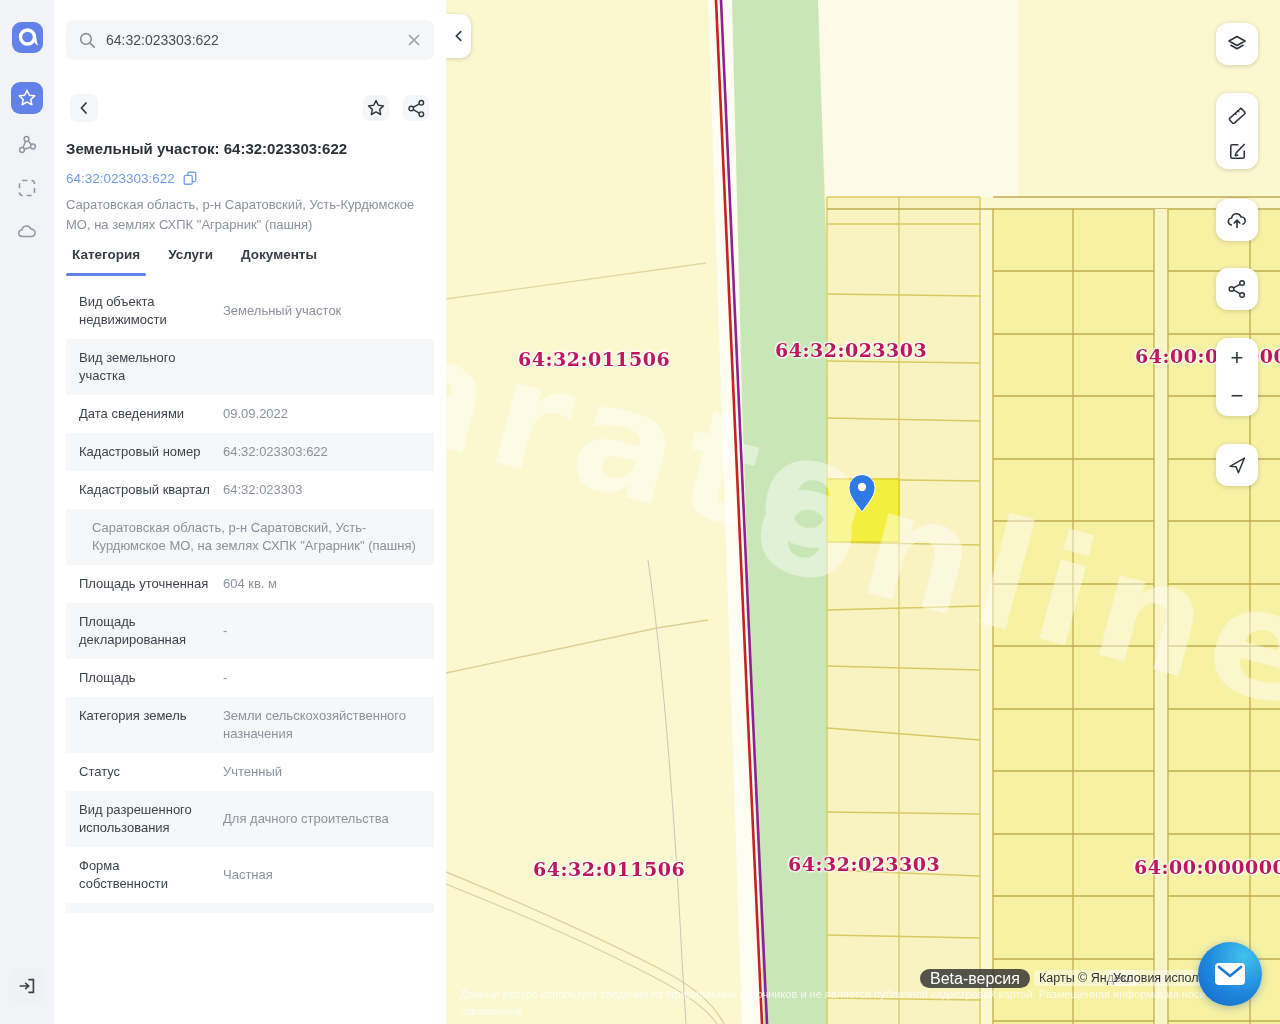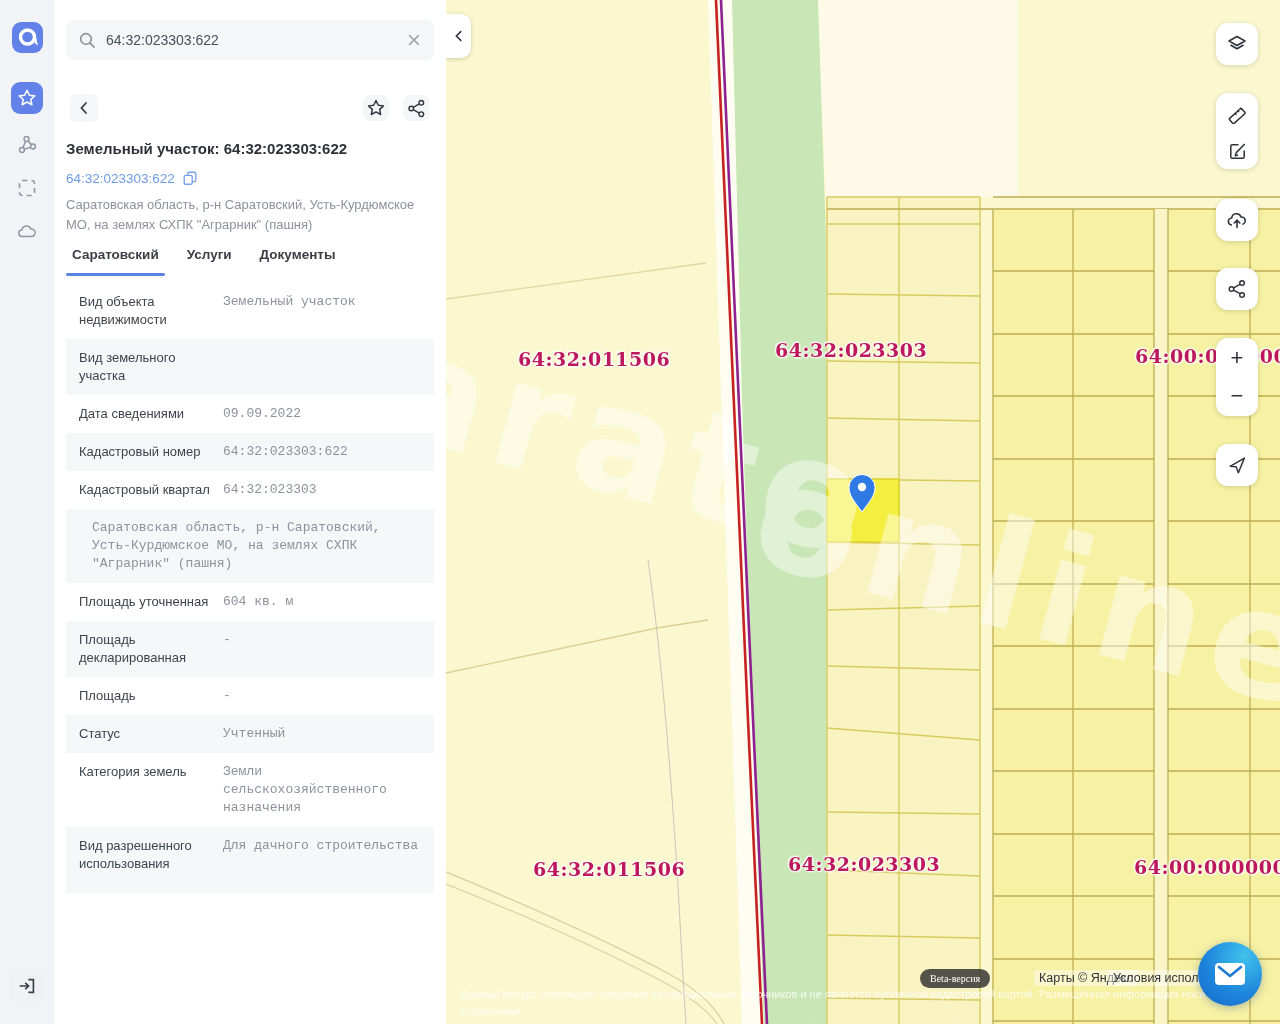--- a/index.html
+++ b/index.html
@@ -34,40 +34,40 @@
   .p-link { font-size:13.5px; color:#6f9be8; text-decoration:none; cursor:pointer; }
   .p-address { position:absolute; left:12px; top:195px; width:364px; font-size:13px; line-height:20px; color:#8d929b; }
   .tabs { position:absolute; left:18px; top:247px; display:flex; gap:28px; }
   .tab { font-size:13.5px; font-weight:700; color:#3a3f46; cursor:pointer; padding-bottom:10px; position:relative; }
   .tab.active:after { content:""; position:absolute; left:-6px; right:-6px; bottom:-4px; height:3px;
     border-radius:2px; background:#5b84e4; }
   .ptable { position:absolute; left:12px; top:283px; width:368px; }
   .prow { display:flex; padding:10px 12px 10px 13px; font-size:13px; line-height:18px; }
   .prow:nth-child(even) { background:#f6f7f9; }
   .prow .plabel { flex:0 0 131px; color:#3f444c; }
-  .prow .pvalue { flex:1; color:#8d929b; padding-left:13px; display:flex; align-items:flex-start;font-family:Liberation Mono, monospace; }
+  .prow .pvalue { flex:1; color:#8d929b; padding-left:13px; display:flex; align-items:center; }
   .prow .pvalue span { display:block; }
   .prow-stub { height:10px; background:#f6f7f9; }
 
   
   .map { position:absolute; left:446px; top:0; width:834px; height:1024px; overflow:hidden; background:#fbf7cf; }
   .map svg.base { position:absolute; left:0; top:0; }
   .q-label { position:absolute; font-family:"DejaVu Serif", serif; font-weight:700; font-size:19px;
     color:#be185d; letter-spacing:0.5px; white-space:nowrap; z-index:10;
     text-shadow:0 0 2px #fff, 0 0 3px #fff, 1px 1px 2px #fff, -1px -1px 2px #fff; }
   .collapse-btn { position:absolute; left:0; top:14px; width:25px; height:44px; background:#fff;
     border-radius:0 10px 10px 0; box-shadow:0 1px 4px rgba(0,0,0,.18); display:flex; align-items:center;
     justify-content:center; cursor:pointer; z-index:30; }
   .ctrl { position:absolute; right:22px; width:42px; background:#fff; border-radius:12px;
     box-shadow:0 1px 5px rgba(0,0,0,.16); z-index:30; display:flex; flex-direction:column;
     align-items:center; justify-content:center; cursor:pointer; }
   .ctrl .slot { width:42px; height:38px; display:flex; align-items:center; justify-content:center; cursor:pointer; }
   .zoom-txt { font-size:22px; color:#2f343b; font-weight:400; line-height:1; user-select:none; }
   .attr-beta { position:absolute; left:474px; top:969px; height:19px; padding:0 10px; border-radius:10px;
-    background:rgba(42,42,42,.8); color:#fff; font-size:10px; display:flex; align-items:center; z-index:20;font-family:Liberation Serif, serif; }
+    background:rgba(42,42,42,.8); color:#fff; font-size:16px; display:flex; align-items:center; z-index:20; }
   .attr-text { position:absolute; top:970px; font-size:12.5px; color:#2f3338; z-index:20;
     background:rgba(255,255,255,.45); padding:1px 5px; border-radius:3px; white-space:nowrap; }
   .attr-copy { left:560px;margin-left:28px; }
   .attr-terms { left:662px; }
   .disclaimer { position:absolute; left:14px; top:986px; width:806px; font-size:11px; line-height:17px;
     color:rgba(255,255,255,.78); z-index:15; }
   .contact { position:absolute; right:18px; bottom:18px; width:64px; height:64px; border-radius:50%;
     background:radial-gradient(circle at 72% 22%, #41c2ec 0%, #1e86dc 55%, #1566c6 100%);
     display:flex; align-items:center; justify-content:center; z-index:32; cursor:pointer;
     box-shadow:0 2px 8px rgba(0,60,140,.3); }
@@ -155,21 +155,21 @@
       <a class="p-link">64:32:023303:622</a>
       <svg width="16" height="16" viewBox="0 0 18 18" style="cursor:pointer">
         <rect x="6.5" y="2.5" width="9" height="10.5" rx="1.5" fill="none" stroke="#7aa0ea" stroke-width="1.5"></rect>
         <rect x="2.5" y="6" width="9" height="10" rx="1.5" fill="#fff" stroke="#7aa0ea" stroke-width="1.5"></rect>
       </svg>
     </div>
 
     <div class="p-address">Саратовская область, р-н Саратовский, Усть-Курдюмское МО, на землях СХПК "Аграрник" (пашня)</div>
 
     <div class="tabs">
-      <div class="tab active">Саратовский</div>
+      <div class="tab active">Категория</div>
       <div class="tab">Услуги</div>
       <div class="tab">Документы</div>
     </div>
 
     <div class="ptable">
       <div class="prow">
         <div class="plabel">Вид объекта недвижимости</div>
         <div class="pvalue">
             <span>Земельный участок</span>
           </div>
@@ -212,35 +212,41 @@
             <span>-</span>
           </div>
       </div>
       <div class="prow">
         <div class="plabel">Площадь</div>
         <div class="pvalue">
             <span>-</span>
           </div>
       </div>
       <div class="prow">
+        <div class="plabel">Категория земель</div>
+        <div class="pvalue">
+            <span>Земли сельскохозяйственного назначения</span>
+          </div>
+      </div>
+      <div class="prow">
         <div class="plabel">Статус</div>
         <div class="pvalue">
             <span>Учтенный</span>
           </div>
       </div>
       <div class="prow">
-        <div class="plabel">Категория земель</div>
-        <div class="pvalue">
-            <span>Земли сельскохозяйственного назначения</span>
-          </div>
-      </div>
-      <div class="prow">
         <div class="plabel">Вид разрешенного использования</div>
         <div class="pvalue">
             <span>Для дачного строительства</span>
+          </div>
+      </div>
+      <div class="prow">
+        <div class="plabel">Форма собственности</div>
+        <div class="pvalue">
+            <span>Частная</span>
           </div>
       </div>
       <div class="prow-stub"></div>
     </div>
   </div>
 
   <div class="map">
     <svg class="base" width="834" height="1024" viewBox="0 0 834 1024">
 
       <rect x="0" y="0" width="834" height="1024" fill="#fbf7cf"></rect>

